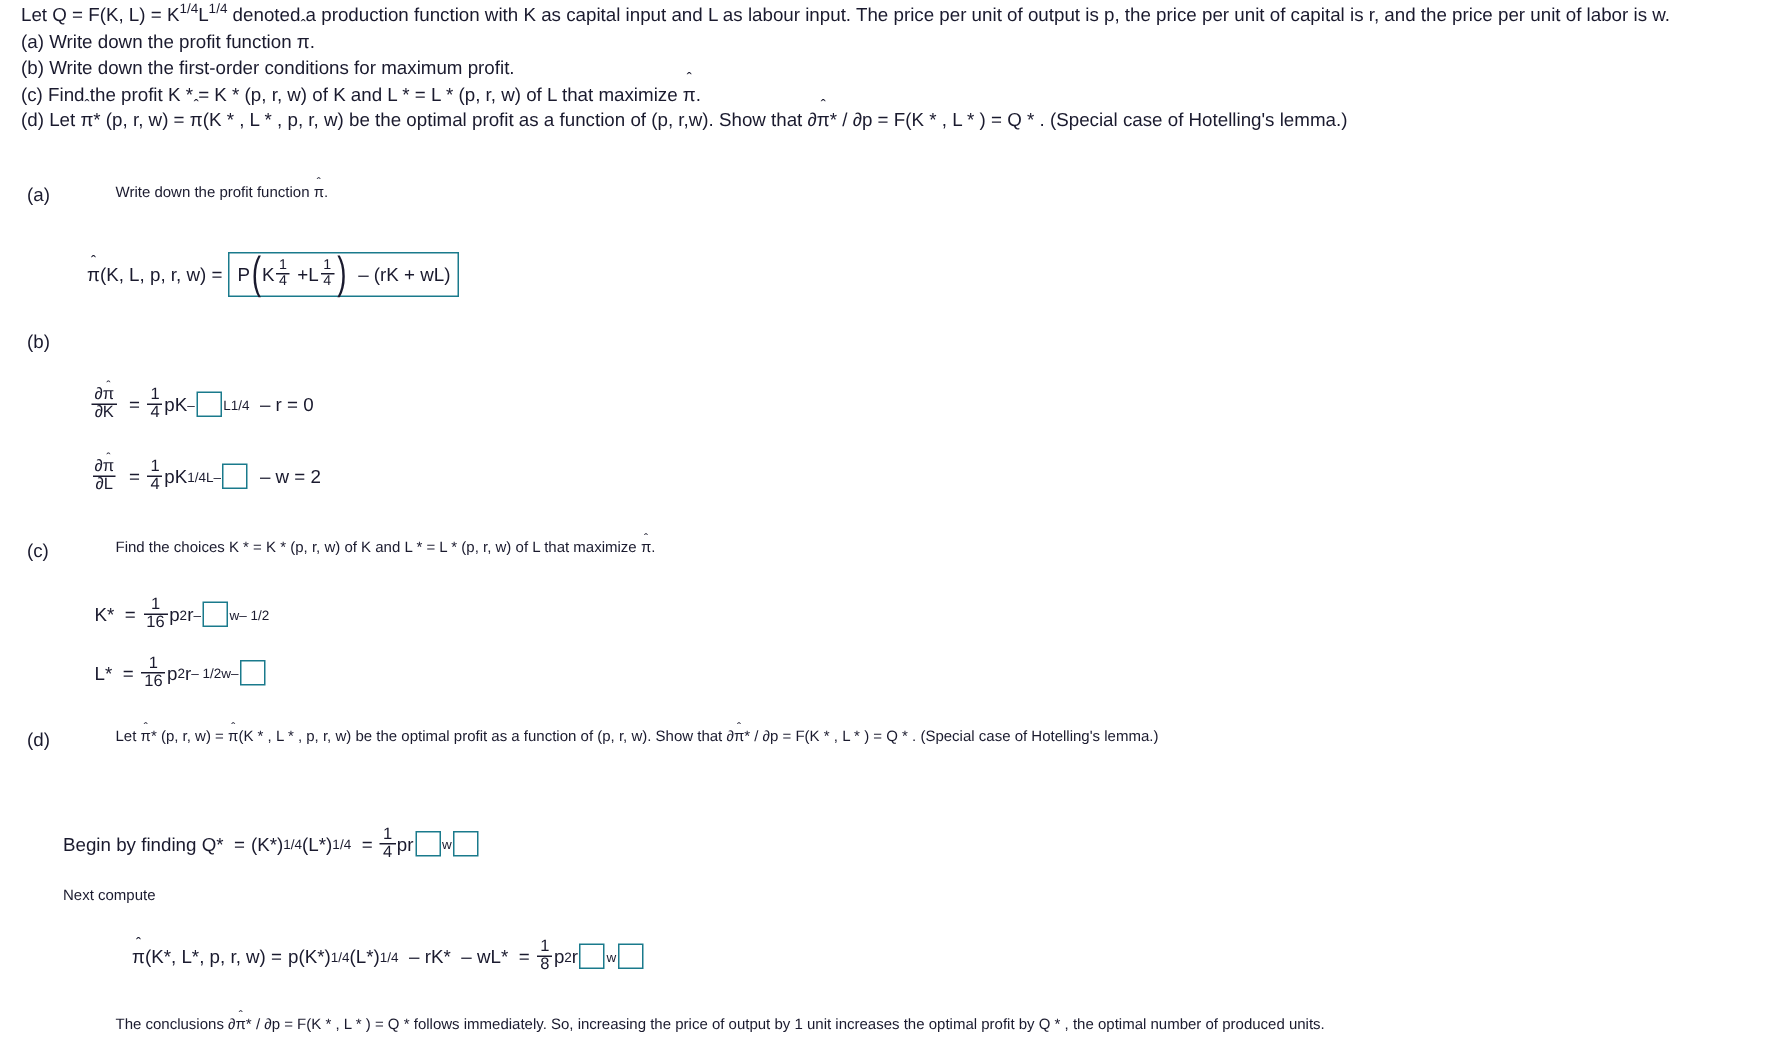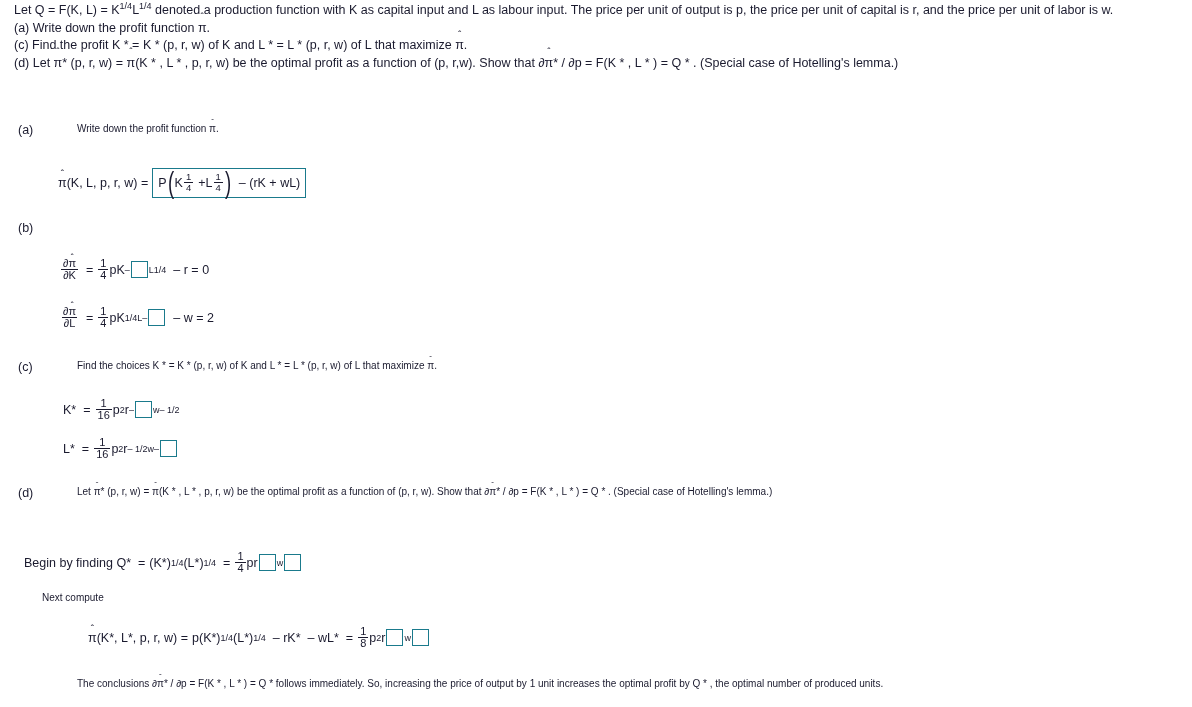--- a/index.html
+++ b/index.html
@@ -95,20 +95,21 @@
 <body>
 
 <div class="page">
 
   <div class="header">
 
     <div class="line"><span class="math">Let Q  =  F(K, L)  =  K</span><sup class="ex">1/4</sup><span class="math">L</span><sup class="ex">1/4</sup><span> denoted a production function with K as capital input and L as labour input. The price per unit of output is p, the price per unit of capital is r, and the price per unit of labor is w.</span></div>
 
     <div class="line"><span>(a) Write down the profit function </span><span class="hat"><span class="hatmark">ˆ</span><span>π</span></span><span>.</span></div>
 
+    <div class="line">(b) Write down the first-order conditions for maximum profit.</div>
 
     <div class="line"><span>(c) Find the profit K </span><span>*</span><span> = K </span><span>*</span><span> (p, r, w) of K and L </span><span>*</span><span>  = L </span><span>*</span><span> (p, r, w) of L that maximize </span><span class="hat"><span class="hatmark">ˆ</span><span>π</span></span><span>.</span></div>
 
     <div class="line"><span>(d) Let </span><span class="hat"><span class="hatmark">ˆ</span><span>π</span></span><span>*</span><span> (p, r, w) = </span><span class="hat"><span class="hatmark">ˆ</span><span>π</span></span><span>(K </span><span>*</span><span> , L </span><span>*</span><span> , p, r, w) be the optimal profit as a function of (p, r,w). Show that </span><span><em>∂</em><span class="hat"><span class="hatmark">ˆ</span><span>π</span></span></span><span>*</span><span> / ∂p  =  F(K </span><span>*</span><span> , L </span><span>*</span><span> )  =  Q </span><span>*</span><span> . (Special case of Hotelling's lemma.)</span></div>
   </div>
 
   <div class="sec-label" style="left:18px; top:123px;">(a)</div>
   <div class="sec-prompt" style="left:77px; top:123px;"><span>Write down the profit function </span><span class="hat"><span class="hatmark">ˆ</span><span>π</span></span><span>.</span></div>
 
   <div class="eq math" style="left:58px; top:168px;">
@@ -217,21 +218,21 @@
       <span>r</span>
       <sup class="ex">– 1/2</sup>
       <sub class="sb">w</sub>
       <sup class="ex">–</sup>
       <span class="inbox"></span>
   </div>
 
   <div class="sec-label" style="left:18px; top:486px;">(d)</div>
   <div class="sec-prompt" style="left:77px; top:486px;"><span>Let </span><span class="hat"><span class="hatmark">ˆ</span><span>π</span></span><span>*</span><span> (p, r, w) = </span><span class="hat"><span class="hatmark">ˆ</span><span>π</span></span><span>(K </span><span>*</span><span> , L </span><span>*</span><span> , p, r, w) be the optimal profit as a function of (p, r, w). Show that </span><span><em>∂</em><span class="hat"><span class="hatmark">ˆ</span><span>π</span></span></span><span>*</span><span> / ∂p  =  F(K </span><span>*</span><span> , L </span><span>*</span><span> )  =  Q </span><span>*</span><span> . (Special case of Hotelling's lemma.)</span></div>
 
-  <div class="eq math" style="left:24px; top:551px;text-align:right;">
+  <div class="eq math" style="left:42px; top:551px;text-align:right;">
     <span>Begin by finding Q</span>
       <span>*</span>
     <span class="sp2"></span>
     <span>=</span>
     <span class="sp"></span>
     <span>(K</span>
       <span>*</span>
       <span>)</span>
       <sup class="ex">1/4</sup>
       <span>(L</span>

